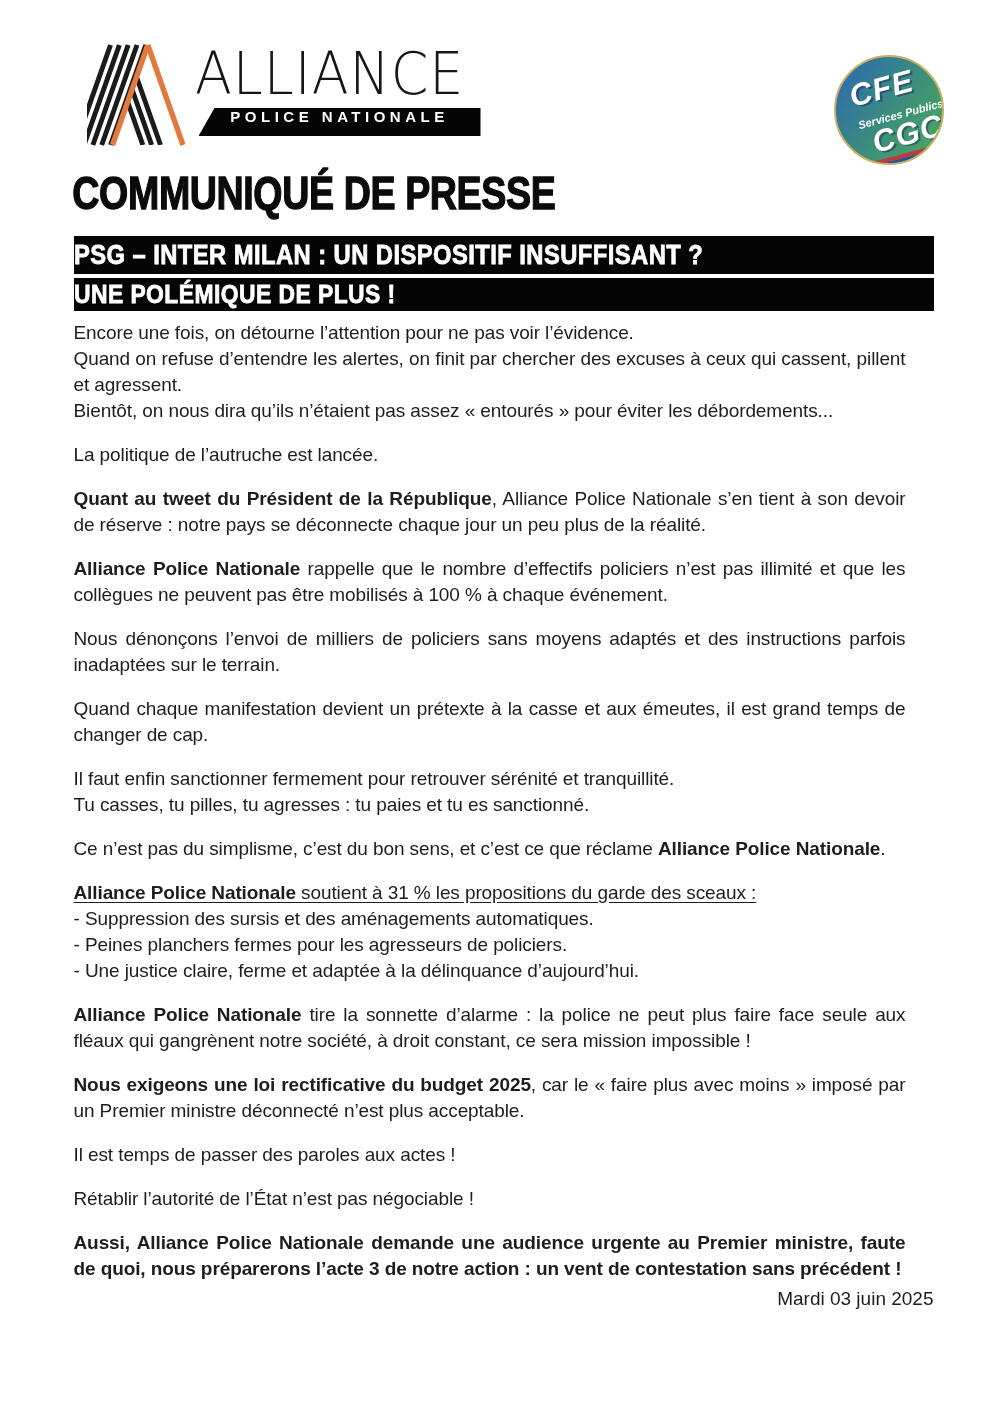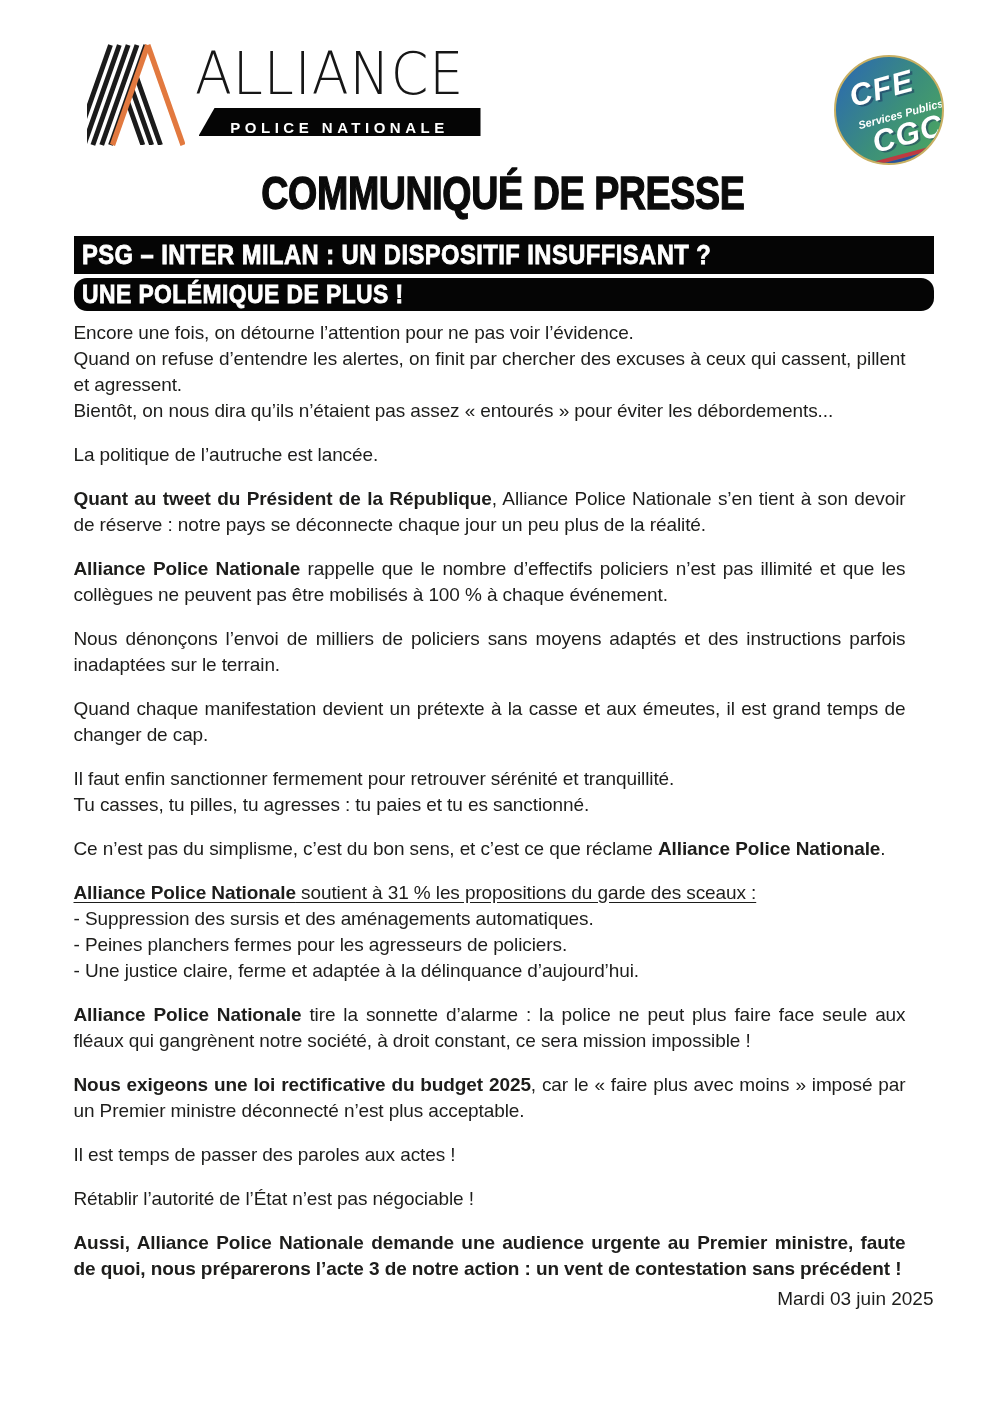--- a/index.html
+++ b/index.html
@@ -19,52 +19,52 @@
   .logo-mark{display:block;}
   .logo-text{margin-left:10px;}
   .brand{
     font-family:"DejaVu Sans","Liberation Sans",sans-serif;
     font-weight:300; font-size:58px; line-height:60px; letter-spacing:1px;
     color:#161616; transform:scaleX(.93); transform-origin:left center; white-space:nowrap;
   }
   .subbrand-box{
     margin-top:4px; margin-left:4px; width:282px; height:28px; background:var(--banner-bg);
     clip-path:polygon(16px 0, 100% 0, 100% 100%, 0 100%);
-    display:flex; align-items:flex-end; justify-content:center;
+    display:flex; align-items:flex-start; justify-content:center;
   }
   .subbrand-box span{
     color:#fff; font-size:15px; font-weight:700; letter-spacing:4.5px; white-space:nowrap;
   }
   
   .badge{
     position:absolute; top:55px; right:50px; width:110px; height:110px; border-radius:50%;
     background:linear-gradient(125deg,var(--badge-blue) 12%,#3C8F7A 55%,var(--badge-green) 90%);
     border:2px solid var(--badge-ring); overflow:hidden; box-sizing:border-box;
   }
   .badge span{position:absolute; color:#fff; font-style:italic; white-space:nowrap;}
   .b-cfe{top:14px; left:13px; transform:rotate(-15deg); font-weight:700; font-size:31px;
          letter-spacing:1px; text-shadow:2px 2px 0 rgba(25,45,90,.5);}
   .b-sp{top:51px; left:21px; transform:rotate(-15deg); font-weight:700; font-size:11px;}
   .b-cgc{top:59px; left:36px; transform:rotate(-15deg); font-weight:700; font-size:31px;
          letter-spacing:1px; text-shadow:2px 2px 0 rgba(25,45,90,.5);}
   .b-stripe{position:absolute; width:66px; height:4px; transform:rotate(-15deg);}
   .b-stripe.red{background:var(--stripe-red); top:97px; left:34px;}
   .b-stripe.blue{background:var(--stripe-blue); top:102px; left:31px;}
   
-  .title-wrap{text-align:center; height:58px; margin-top:8px;}
+  .title-wrap{text-align:left; height:58px; margin-top:8px;}
   .title-wrap h1{
     display:inline-block; margin:0; font-size:47px; line-height:54px; font-weight:700;
     color:#0B0B0B; letter-spacing:-.5px; transform:scaleX(.8); transform-origin:center;
     -webkit-text-stroke:1.3px #0B0B0B; white-space:nowrap;
   }
   
   .banners{margin:12px 60px 0 62px;}
-  .bar{background:var(--banner-bg); display:flex; align-items:center; padding-left:8px;}
+  .bar{background:var(--banner-bg); display:flex; align-items:center; }
   .bar1{height:38px; margin-bottom:4px;}
-  .bar2{height:33px;border-radius:13px;}
+  .bar2{height:33px;}
   .bar span{
     color:var(--banner-fg); font-weight:700; font-size:27px; white-space:nowrap;
     transform:scaleX(.88); transform-origin:left center; letter-spacing:.5px;
     -webkit-text-stroke:.8px var(--banner-fg);
   }
   .bar2 span{font-size:26px;}
   
   .body-text{
     margin:9px 88px 0 62px; font-size:19px; line-height:26px; text-align:justify;
     color:#1D1D1B; letter-spacing:-.1px;

